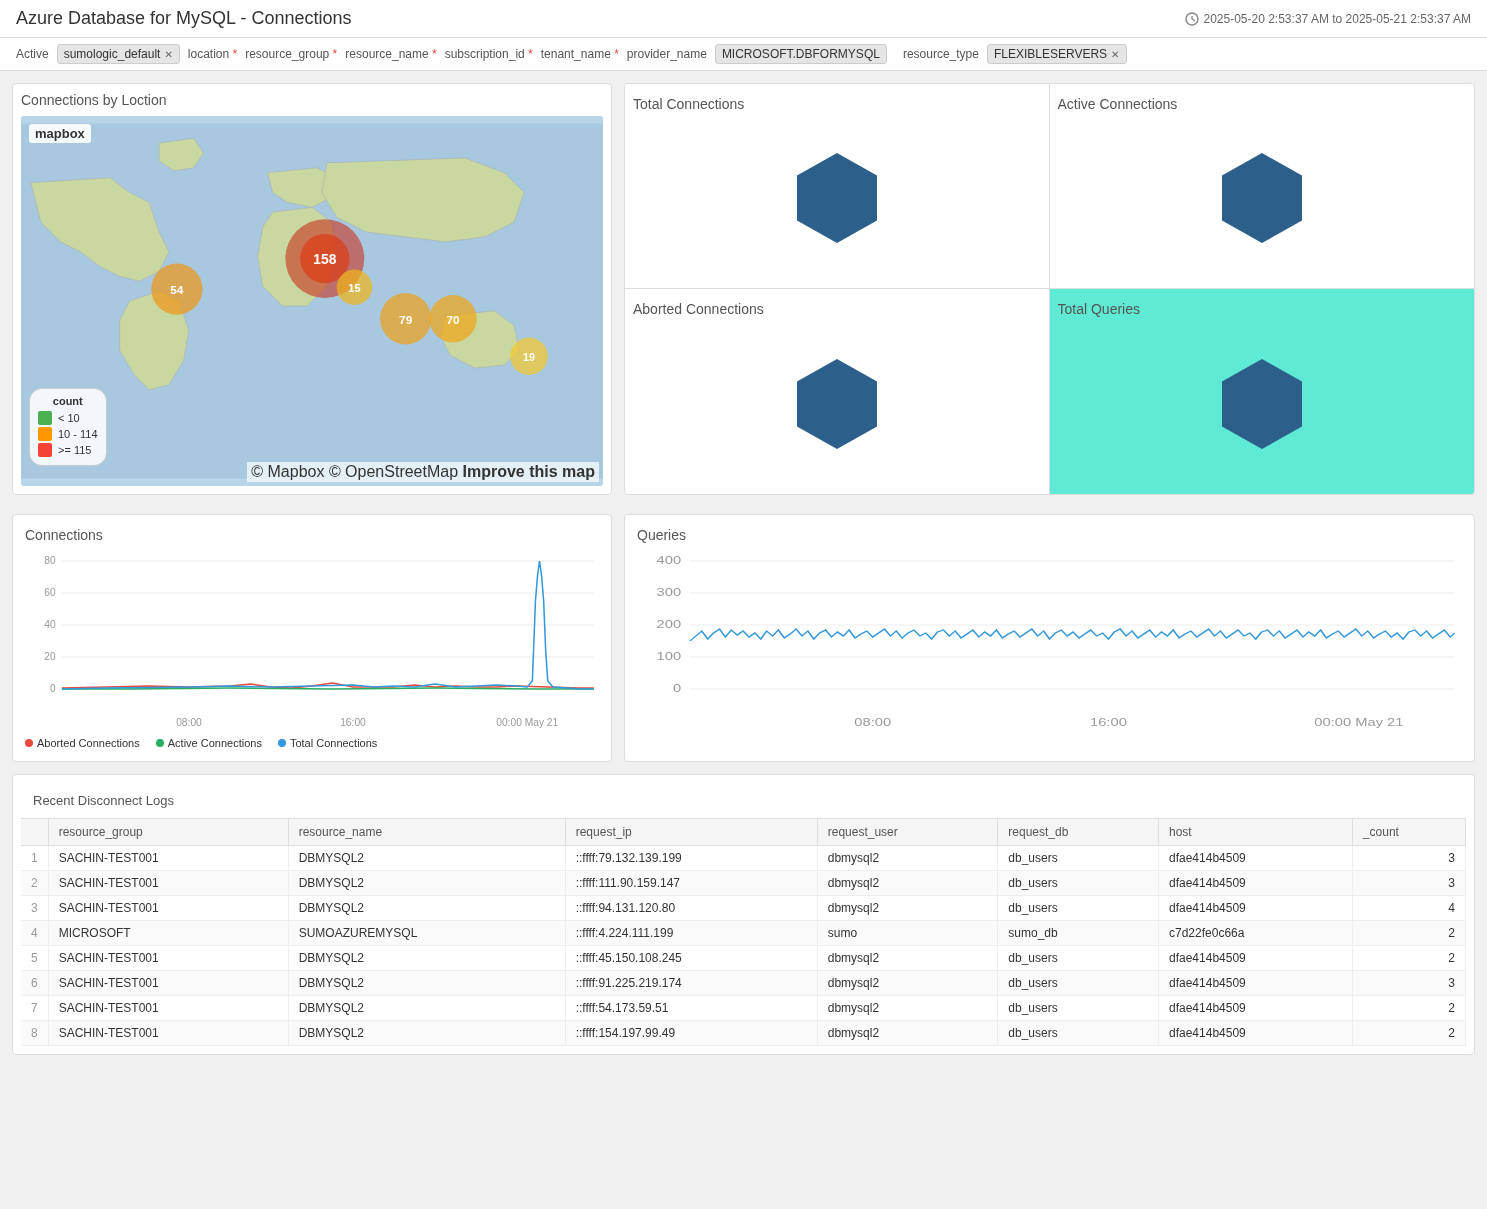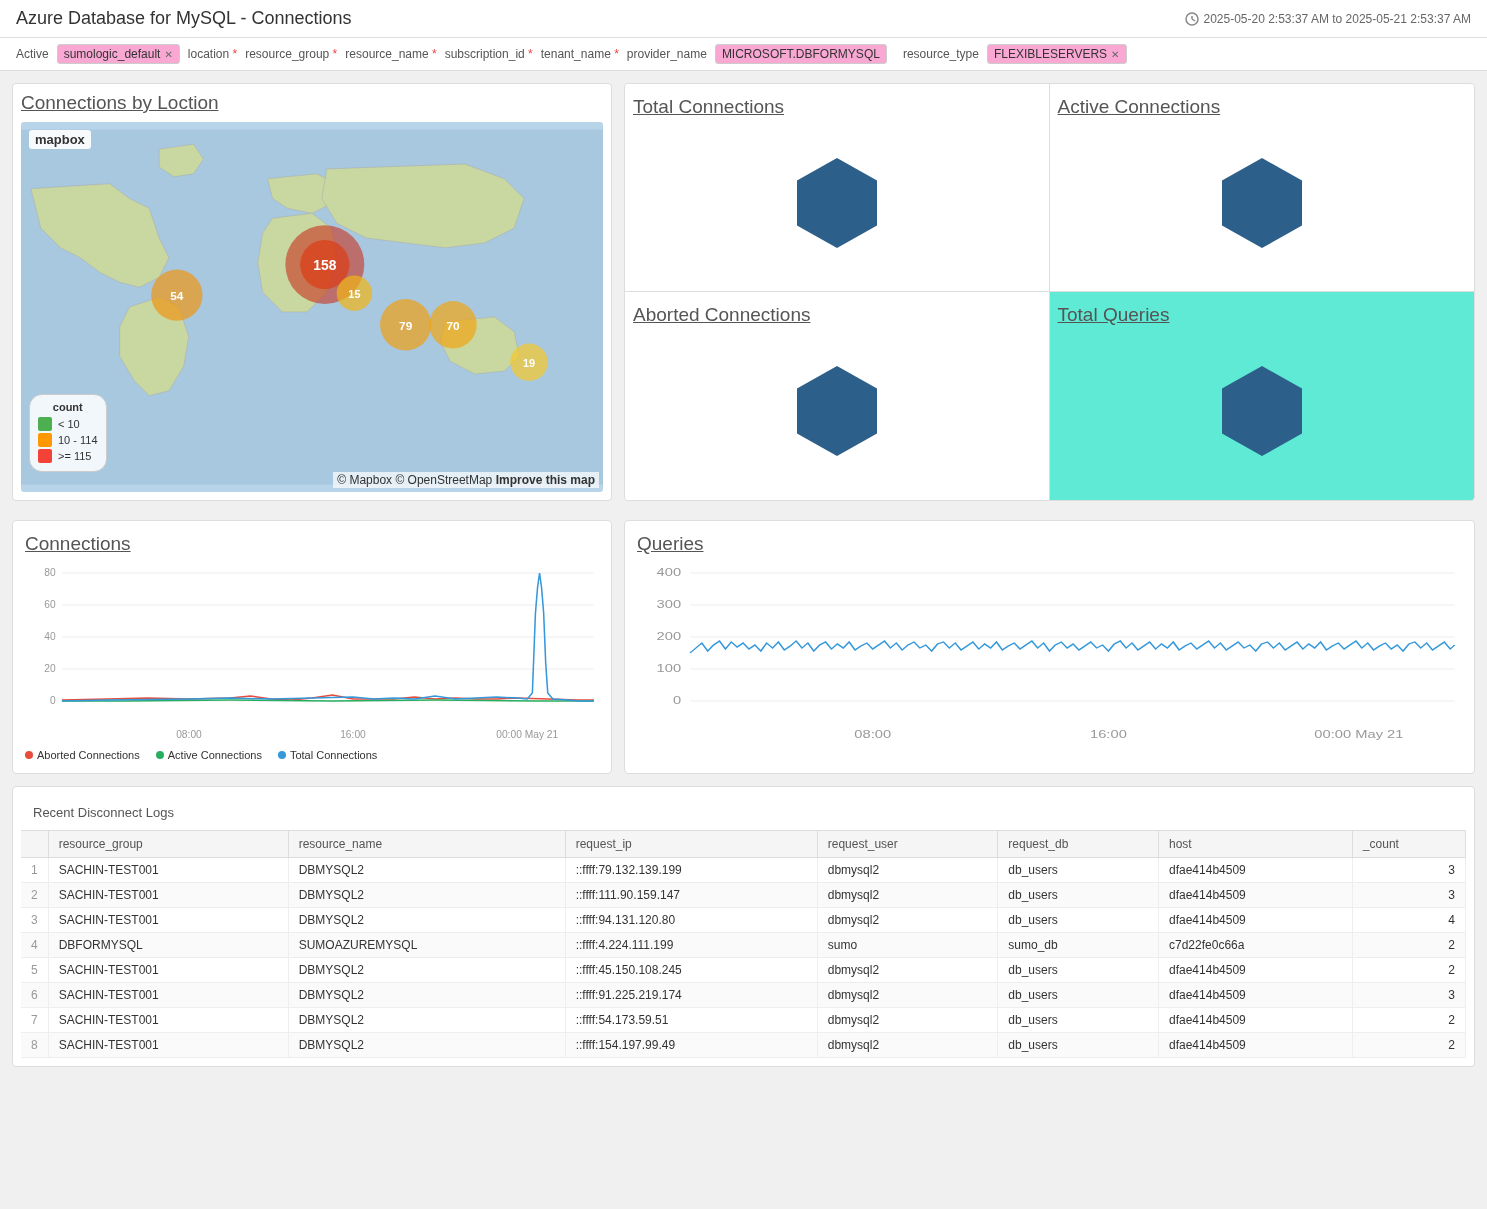--- a/index.html
+++ b/index.html
@@ -4,35 +4,35 @@
   <style>
     * { box-sizing: border-box; margin: 0; padding: 0; }
     body { font-family: -apple-system, BlinkMacSystemFont, 'Segoe UI', sans-serif; font-size: 12px; background: #f0f0f0; color: #333; }
 
     .header { background: #fff; border-bottom: 1px solid #ddd; padding: 8px 16px; display: flex; align-items: center; justify-content: space-between; }
     .header-title { font-size: 18px; font-weight: 400; color: #333; }
     .header-time { font-size: 12px; color: #666; display: flex; align-items: center; gap: 4px; }
 
     .filters { background: #fff; border-bottom: 1px solid #ddd; padding: 6px 16px; display: flex; flex-wrap: wrap; align-items: center; gap: 8px; }
     .filter-label { font-size: 12px; color: #555; }
-    .filter-tag { background: #f9a8d4; border: 1px solid #ccc; border-radius: 3px; padding: 2px 6px; font-size: 12px; display: inline-flex; align-items: center; gap: 4px; }
+    .filter-tag { background: #e5e5e5; border: 1px solid #ccc; border-radius: 3px; padding: 2px 6px; font-size: 12px; display: inline-flex; align-items: center; gap: 4px; }
     .filter-tag .close { cursor: pointer; color: #666; font-size: 10px; }
     .filter-star { color: #e44; }
 
     .dashboard { padding: 12px; display: grid; grid-template-columns: 1fr; gap: 12px; }
     .row-map-metrics { display: grid; grid-template-columns: 600px 1fr; gap: 12px; }
     .row-charts { display: grid; grid-template-columns: 600px 1fr; gap: 12px; }
 
     .panel { background: #fff; border: 1px solid #ddd; border-radius: 4px; padding: 12px; }
-    .panel-title { font-size: 19px; font-weight: 500; color: #555; margin-bottom: 8px; text-decoration: underline; }
+    .panel-title { font-size: 14px; font-weight: 500; color: #555; margin-bottom: 8px; }
 
     
     .map-container { position: relative; width: 100%; height: 370px; background: #b8d4e8; border-radius: 3px; overflow: hidden; }
     .mapbox-logo { position: absolute; top: 8px; left: 8px; background: rgba(255,255,255,0.9); border-radius: 3px; padding: 2px 6px; font-size: 13px; color: #333; font-weight: bold; }
-    .map-attribution { position: absolute; bottom: 4px; right: 4px; font-size: 12px; color: #333; background: rgba(255,255,255,0.7); padding: 1px 4px; }
+    .map-attribution { position: absolute; bottom: 4px; right: 4px; font-size: 16px; color: #333; background: rgba(255,255,255,0.7); padding: 1px 4px; }
     .map-legend { position: absolute; bottom: 20px; left: 8px; background: rgba(255,255,255,0.85); border: 1px solid #ccc; border-radius: 13px; padding: 6px 8px; font-size: 11px; text-align: center; }
     .map-legend .legend-title { font-weight: 600; margin-bottom: 4px; }
     .legend-item { display: flex; align-items: center; gap: 6px; margin: 2px 0; }
     .legend-color { width: 14px; height: 14px; border-radius: 2px; }
 
     
     .map-svg { width: 100%; height: 100%; }
 
     
     .chart-panel { background: #fff; border: 1px solid #ddd; border-radius: 4px; padding: 12px; margin-top: 7px; }
@@ -303,21 +303,21 @@
       <td>SACHIN-TEST001</td>
       <td>DBMYSQL2</td>
       <td>::ffff:94.131.120.80</td>
       <td>dbmysql2</td>
       <td>db_users</td>
       <td>dfae414b4509</td>
       <td class="count-right">4</td>
     </tr>
           <tr>
       <td class="row-num">4</td>
-      <td>DBFORMYSQL</td>
+      <td>MICROSOFT</td>
       <td>SUMOAZUREMYSQL</td>
       <td>::ffff:4.224.111.199</td>
       <td>sumo</td>
       <td>sumo_db</td>
       <td>c7d22fe0c66a</td>
       <td class="count-right">2</td>
     </tr>
           <tr>
       <td class="row-num">5</td>
       <td>SACHIN-TEST001</td>

